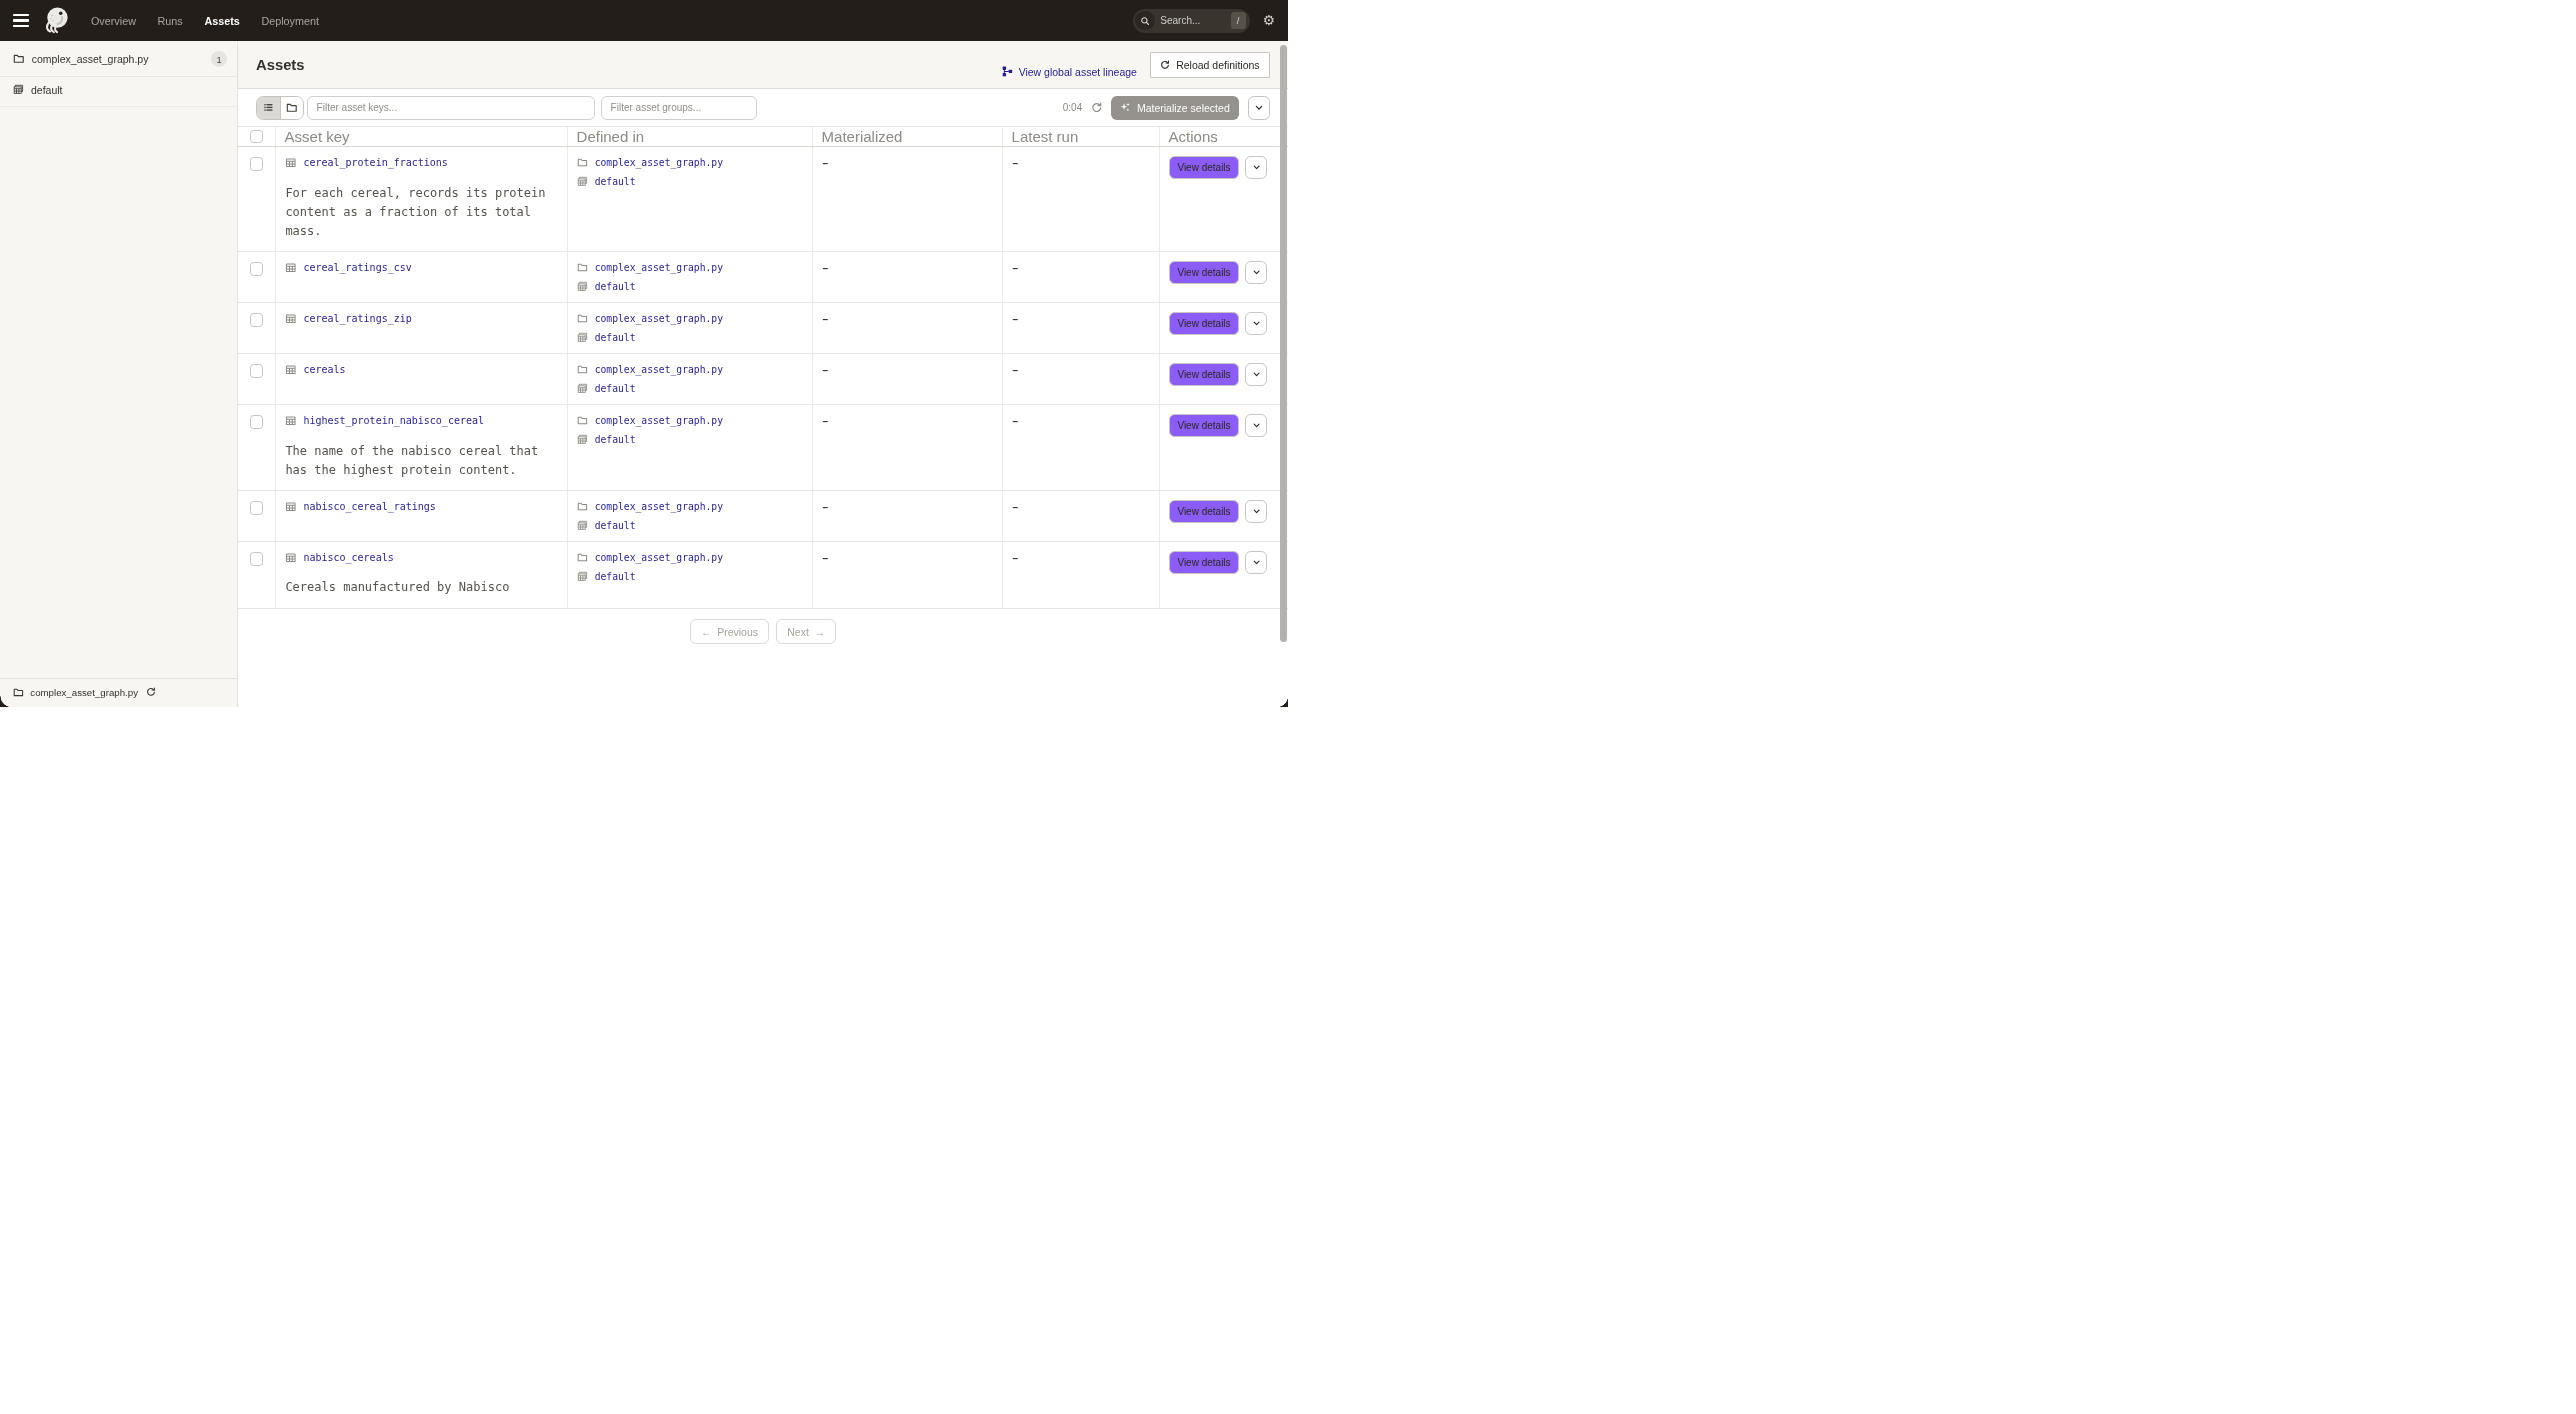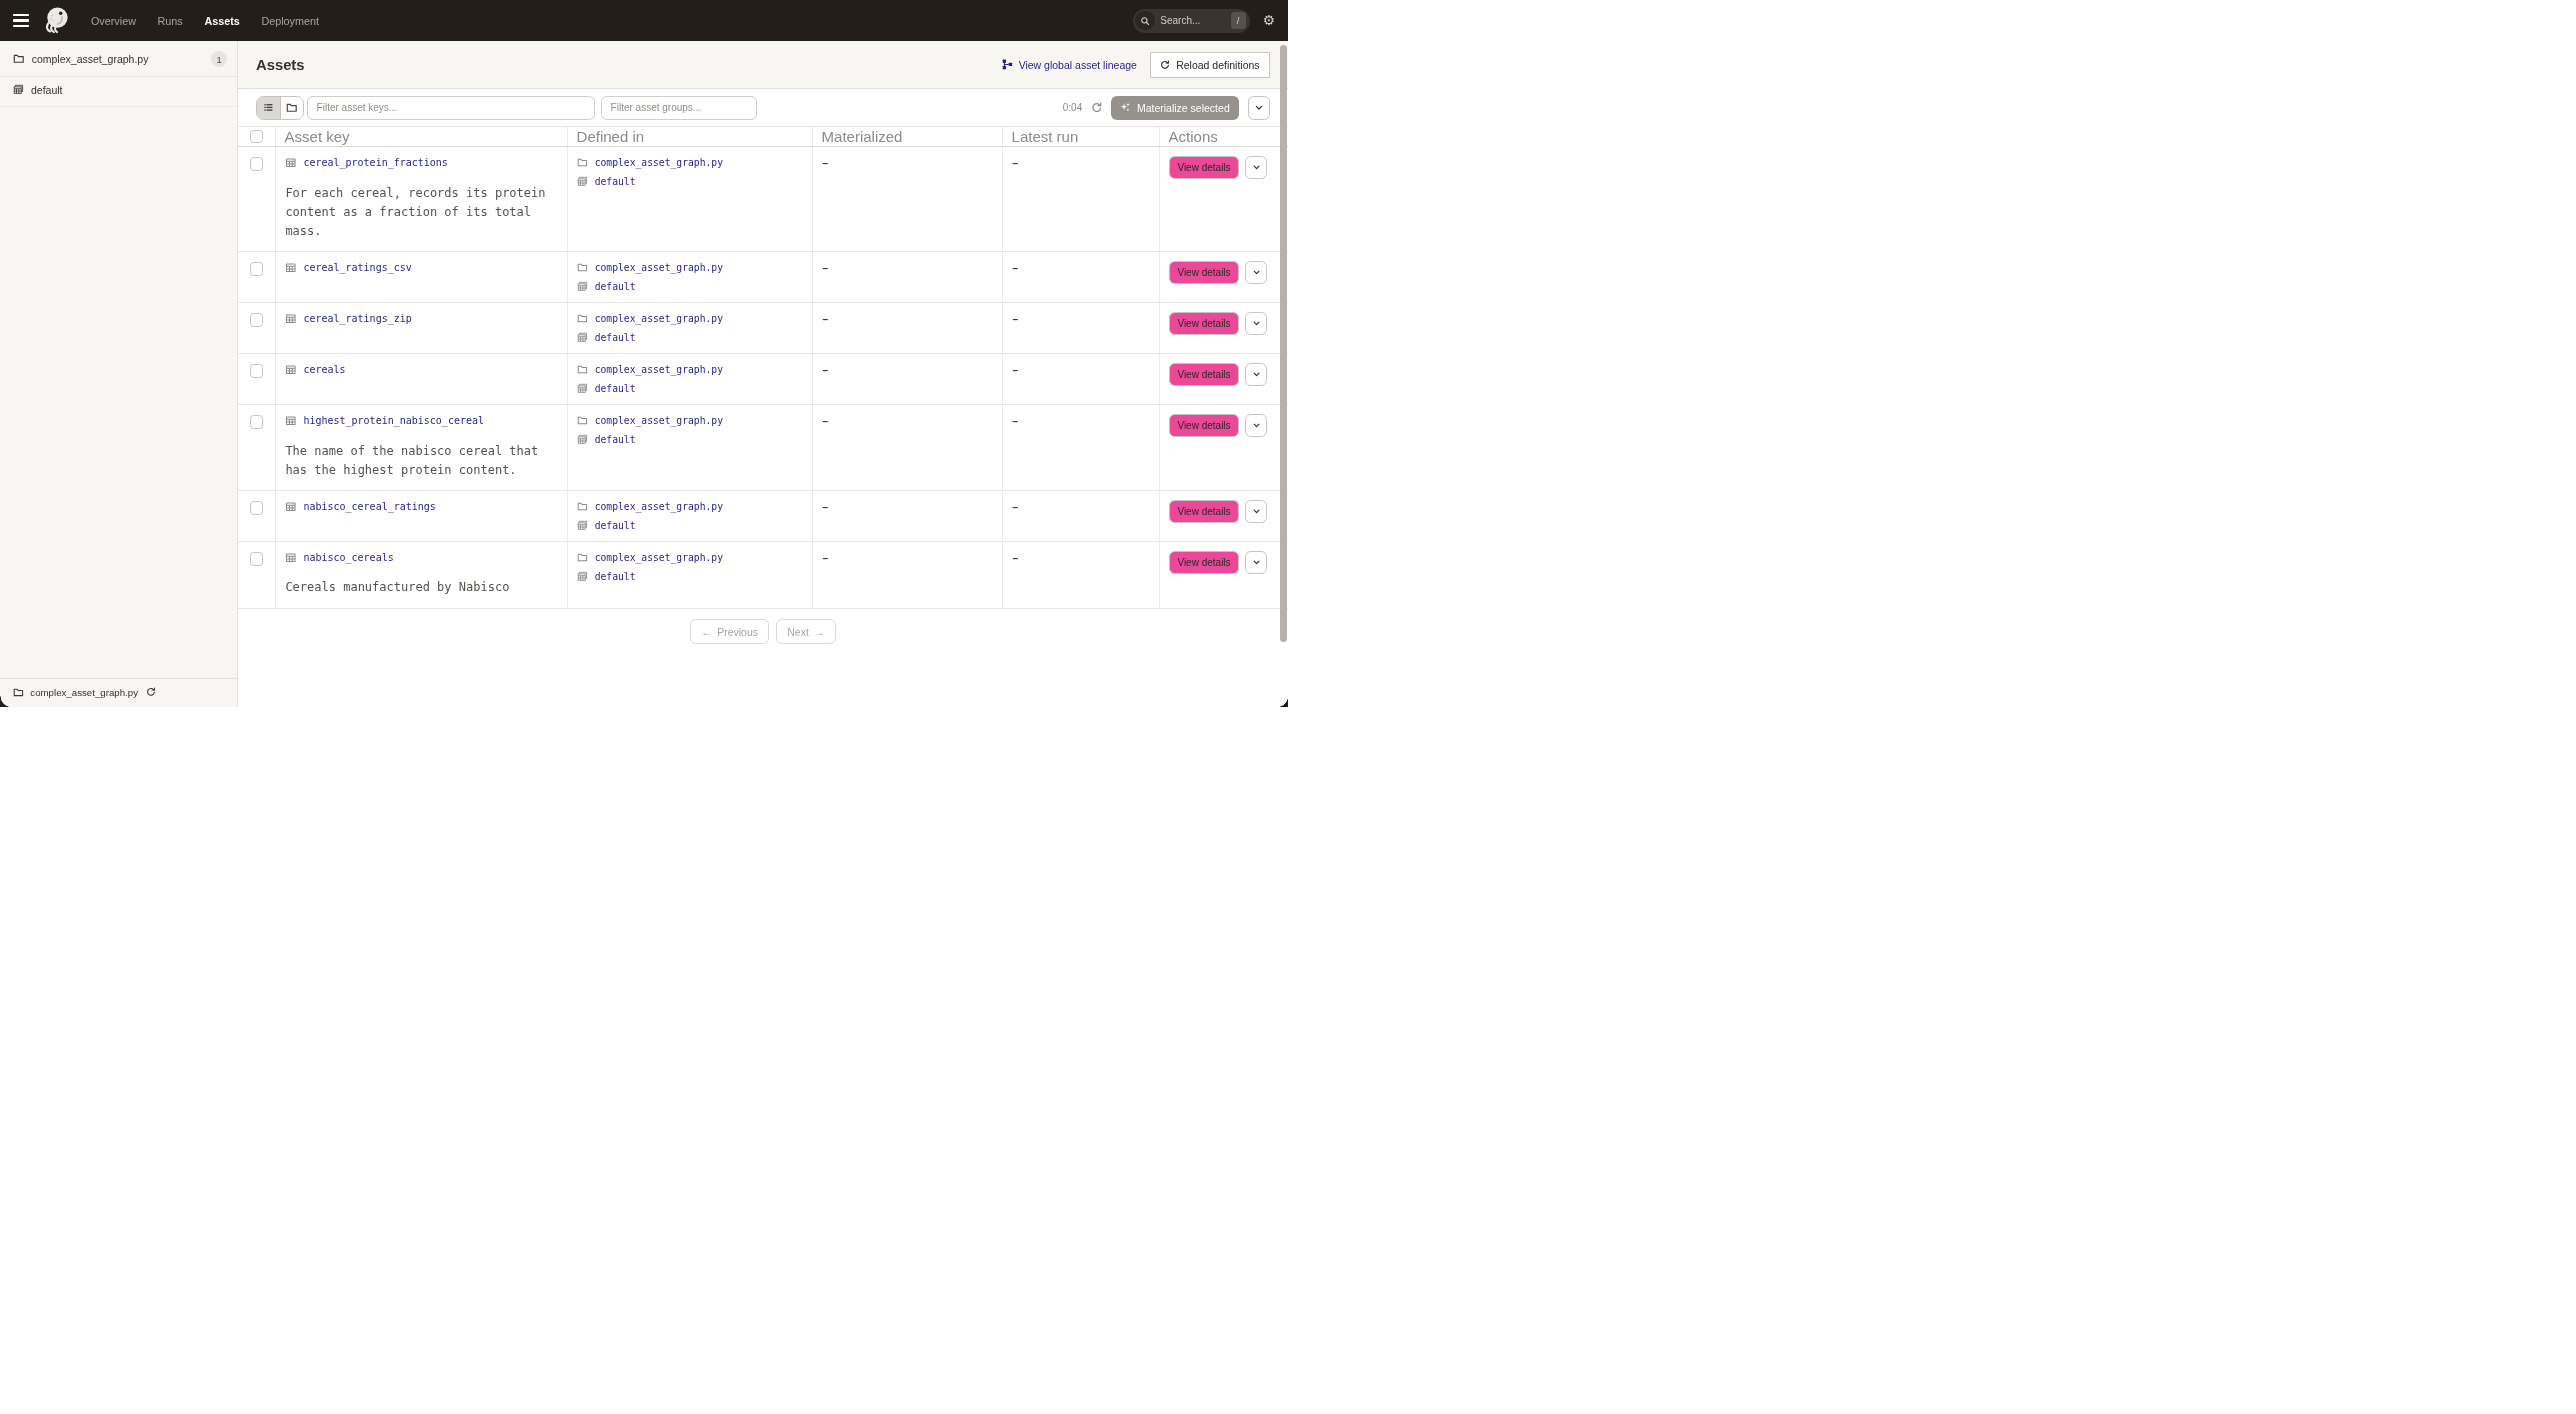--- a/index.html
+++ b/index.html
@@ -35,21 +35,21 @@
   .icon-gray { color:#8d8a85; }
   .icon-dark { color:#3e3b36; }
   .sidebar-footer { position:absolute; bottom:0; left:0; right:0; border-top:0.7px solid #e3e1dd; display:flex; align-items:center; gap:6.5px; padding:8px 10px 9.4px 13px; background:#f7f6f3; }
   .footer-label { font-size:9.7px; color:#35322d; }
 
   .main { flex:1; background:#ffffff; display:flex; flex-direction:column; position:relative; }
 
   
   .page-header { height:48px; background:#f7f6f3; border-bottom:0.7px solid #e0ddda; display:flex; align-items:center; padding:0 18px; flex:0 0 auto; }
   .page-title { font-size:14.8px; font-weight:700; color:#332f2b; }
-  .ph-right { margin-left:auto; display:flex; align-items:center; gap:13px; }
+  .ph-right { margin-left:auto; display:flex; align-items:flex-end; gap:13px; }
   .lineage-link { display:flex; align-items:center; gap:5.8px; color:#221e8f; font-size:10.5px; cursor:pointer; text-decoration:none; }
   .btn { display:inline-flex; align-items:center; gap:5.8px; background:#fff; border:0.7px solid #c8c5c1; border-radius:1px; font-size:10.5px; color:#2b2824; padding:0 9.4px; height:26px; cursor:pointer; font-family:inherit; }
 
   
   .toolbar { display:flex; align-items:center; padding:6.5px 18px 6.5px 18px; gap:3px; flex:0 0 auto; }
   .seg { display:flex; height:24px; border:0.7px solid #c6c3bf; border-radius:7.2px; overflow:hidden; background:#fff; }
   .seg button { width:23px; border:none; background:#fff; display:flex; align-items:center; justify-content:center; color:#45423d; cursor:pointer; padding:0; }
   .seg button.selected { background:#dbd9d5; }
   .seg button + button { border-left:0.7px solid #c6c3bf; }
   .filter-input { height:24px; border:0.7px solid #d2cfcb; border-radius:5.8px; padding:0 8.6px; font-size:10px; font-family:inherit; color:#36332e; background:#fff; }
@@ -76,21 +76,21 @@
   .checkbox { width:13.7px; height:13.7px; border:1.1px solid #c6c3bf; border-radius:3.6px; background:#fff; cursor:pointer; display:inline-block; }
   .keyline { display:flex; align-items:center; gap:6.5px; }
   .asset-link { color:#221e8f; font-size:10px; text-decoration:none; cursor:pointer; }
   .desc { font-size:12px; color:#55524d; line-height:1.6; margin-top:15px; max-width:275px; }
   .desc:empty { display:none; }
   .defline { display:flex; align-items:center; gap:6.5px; }
   .defline + .defline { margin-top:8px; }
   .def-link { color:#221e8f; font-size:9.7px; text-decoration:none; cursor:pointer; }
   .dash { font-size:10px; font-weight:700; color:#33302b; }
   .c-actions { display:flex; align-items:flex-start; gap:6.5px; padding-top:9.4px; }
-  .btn-view { height:23px; padding:0 7px; background:#ec4899; border:0.7px solid #c8c5c1; border-radius:5.8px; font-size:10px; color:#2b2824; font-family:inherit; cursor:pointer; }
+  .btn-view { height:23px; padding:0 7px; background:#8b5cf6; border:0.7px solid #c8c5c1; border-radius:5.8px; font-size:10px; color:#2b2824; font-family:inherit; cursor:pointer; }
   .btn-chev { width:22.3px; height:23px; background:#fff; border:0.7px solid #c8c5c1; border-radius:5.8px; display:flex; align-items:center; justify-content:center; color:#2b2824; cursor:pointer; }
 
   
   .pagination { display:flex; justify-content:center; gap:7.2px; margin-top:10.8px; }
   .page-btn { display:flex; align-items:center; gap:5.8px; height:24.5px; padding:0 10px; background:#fff; border:0.7px solid #dcd9d5; border-radius:5.8px; color:#a6a39e; font-size:10.5px; font-family:inherit; cursor:default; }
 
   
   .scrollbar-thumb { position:absolute; right:1.4px; top:45px; width:6.5px; height:597px; background:#b5b2ae; border-radius:3.6px; }
   .corner { position:absolute; bottom:0; width:11.5px; height:11.5px; pointer-events:none; }
   .corner.left { left:0; background:radial-gradient(circle 11.5px at 11.5px 0px, transparent 10.8px, #241e1a 11.2px); }

